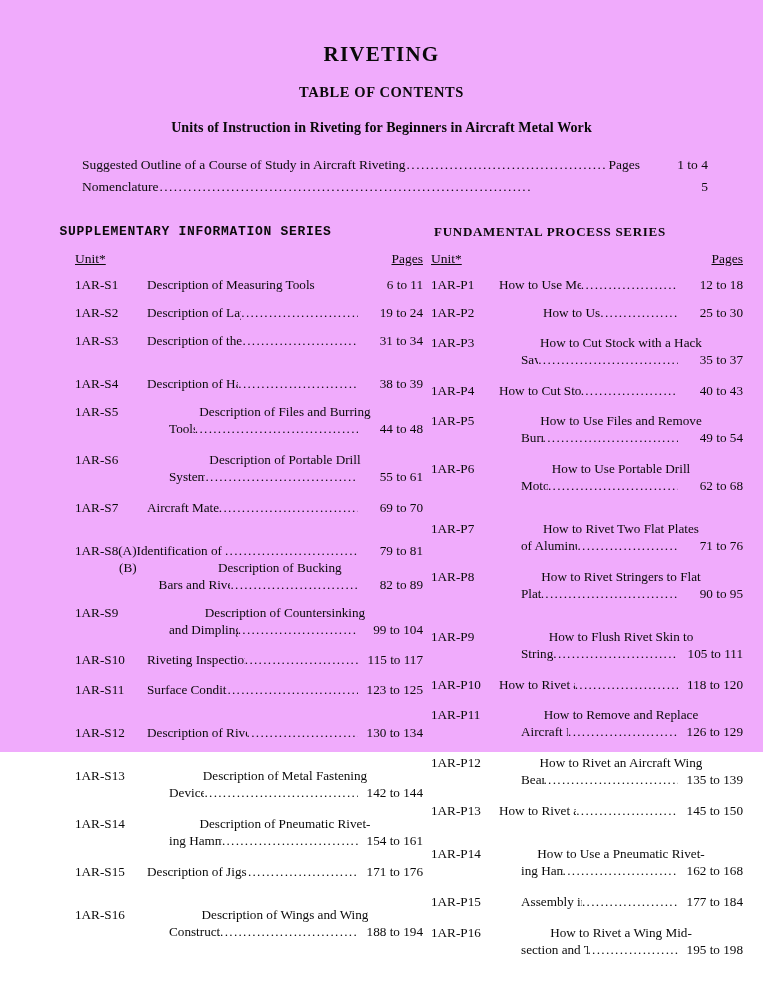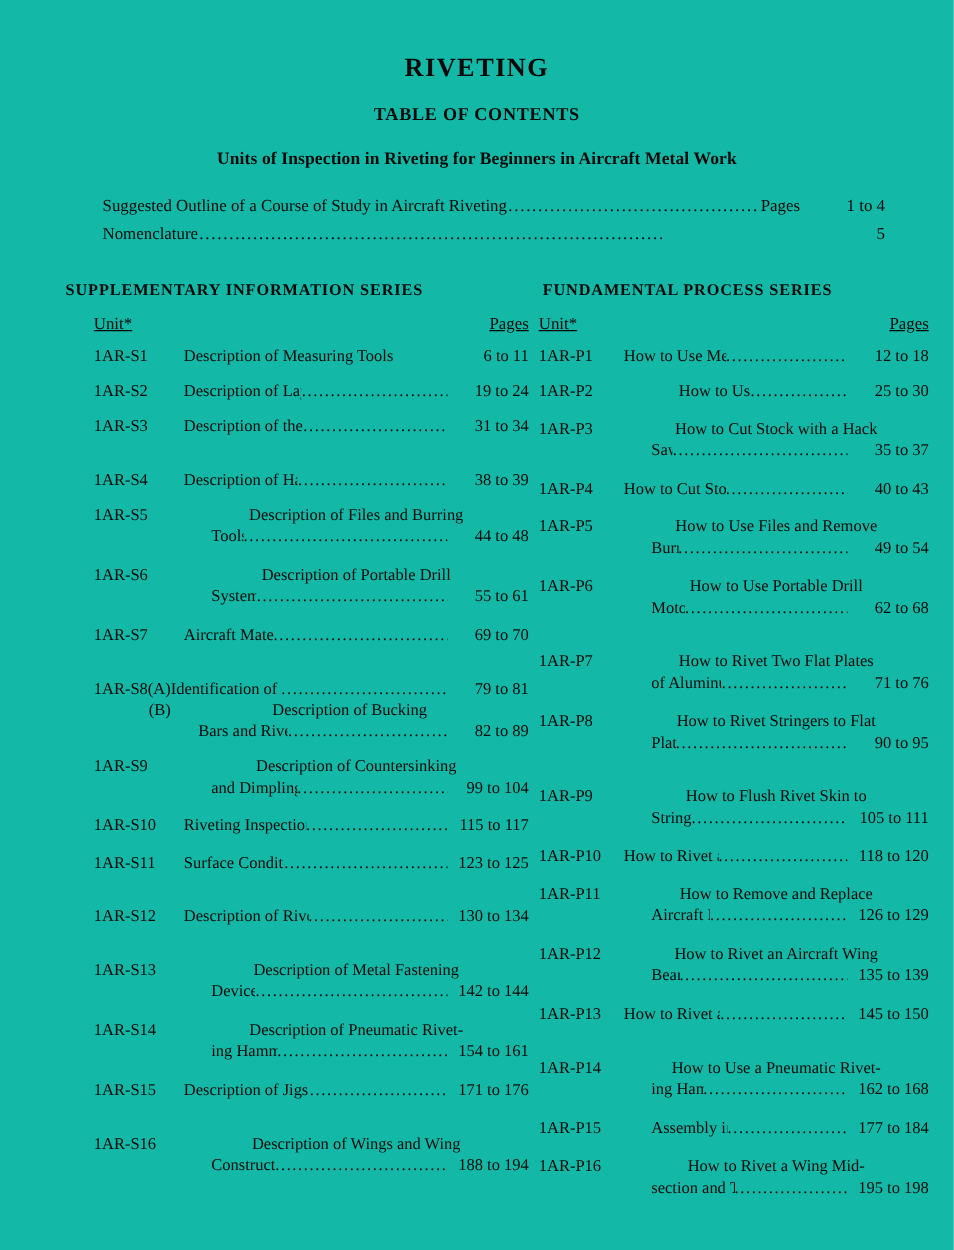--- a/index.html
+++ b/index.html
@@ -14,22 +14,22 @@
     position: relative;
     font-family: "Liberation Serif", "DejaVu Serif", serif;
     color: #0a0a0a;
     overflow: hidden;
   }
 
   .page {
     position: absolute;
     left: 0; top: 0;
     width: 763px;
-    height: 1000px;
-    background: #14b8a6;
+    height: 752px;
+    background: #f0abfc;
   }
 
   
   .title-main {
     text-align: center;
     font-size: 21px;
     font-weight: bold;
     letter-spacing: 1.2px;
     margin: 0;
     padding-top: 42px;
@@ -86,21 +86,21 @@
   .series-head-row {
     display: flex;
     padding-top: 26px;
   }
   .series-head {
     font-size: 13px;
     font-weight: bold;
     letter-spacing: 0.7px;
     text-align: center;
   }
-  .sh-left  { flex: 0 0 355px; margin-left: 18px; }
+  .sh-left  { flex: 0 0 355px; margin-left: 18px; font-family: Liberation Mono, monospace; }
   .sh-right { flex: 0 0 350px; margin-left: 2px; }
 
   
   .cols {
     display: flex;
     padding-top: 11px;
   }
   .col-left  { width: 348px; margin-left: 75px; }
   .col-right { width: 312px; margin-left: 8px; }
 
@@ -176,21 +176,21 @@
     line-height: 16.5px;
   }
 </style>
 </head>
 <body>
 
 <div class="page">
 
   <h1 class="title-main">RIVETING</h1>
   <h2 class="title-sub">TABLE OF CONTENTS</h2>
-  <h3 class="title-sub2">Units of Inspection in Riveting for Beginners in Aircraft Metal Work</h3>
+  <h3 class="title-sub2">Units of Instruction in Riveting for Beginners in Aircraft Metal Work</h3>
 
   <div class="front">
     <div class="front-row">
       <span class="f-label">Suggested Outline of a Course of Study in Aircraft Riveting</span>
       <span class="f-dots">..............................................................................</span>
       <span class="f-word">Pages</span>
       <span class="f-pages">1 to  4</span>
     </div>
     <div class="front-row">
       <span class="f-label">Nomenclature</span>

